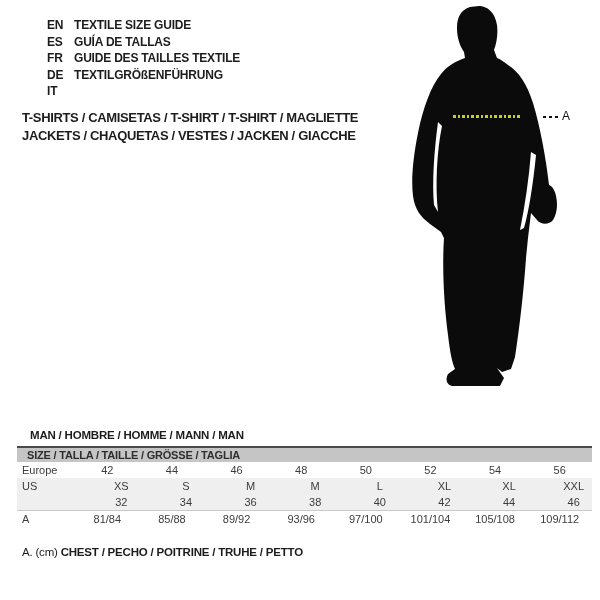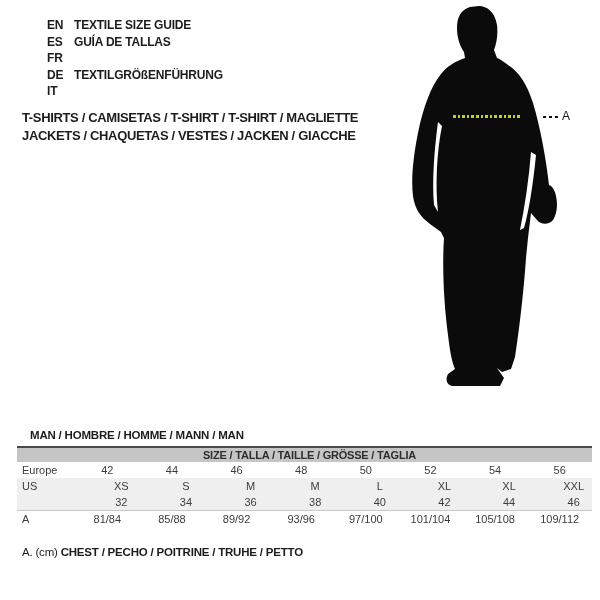--- a/index.html
+++ b/index.html
@@ -33,21 +33,21 @@
     position:absolute;left:543px;top:116px;width:17px;height:2px;
     background:repeating-linear-gradient(90deg,#111 0 3.5px,transparent 3.5px 6px);
   }
   .measure-label{position:absolute;left:562px;top:109px;font-size:12px;color:#111;}
   
   .section-title{position:absolute;left:22px;top:421px;margin:8px;font-size:11.5px;font-weight:bold;letter-spacing:-0.2px;}
   
   .size-table{position:absolute;left:17px;top:446px;width:575px;border-top:2px solid #4a4a4a;font-size:11px;color:var(--table-ink);}
   .table-header{
     background:var(--header-bg);color:#2e2e2e;font-weight:bold;
-    height:14px;line-height:14px;padding-left:10px;letter-spacing:-0.2px;text-align:center;
+    height:14px;line-height:14px;padding-left:10px;letter-spacing:-0.2px;
   }
   .trow{display:grid;grid-template-columns:58px repeat(8,1fr);height:16px;line-height:16px;}
   .trow:nth-child(2),.trow:nth-child(3){background:var(--stripe);gap:28px;}
   .trow:nth-child(4){border-top:1px solid #c9c9c9;}
   .trow .row-label{padding-left:5px;text-align:left;}
   .trow .cell{text-align:center;}
   
   .footnote{position:absolute;left:22px;top:546px;margin:0;font-size:11.5px;letter-spacing:-0.2px;}
   .footnote .fn-bold{font-weight:bold;}
 </style>
@@ -60,20 +60,21 @@
       <div class="lang-row">
         <span class="lang-code">EN</span>
         <span class="lang-label">TEXTILE SIZE GUIDE</span>
       </div>
       <div class="lang-row">
         <span class="lang-code">ES</span>
         <span class="lang-label">GUÍA DE TALLAS</span>
       </div>
       <div class="lang-row">
         <span class="lang-code">FR</span>
+        <span class="lang-label">GUIDE DES TAILLES TEXTILE</span>
       </div>
       <div class="lang-row">
         <span class="lang-code">DE</span>
         <span class="lang-label">TEXTILGRÖßENFÜHRUNG</span>
       </div>
       <div class="lang-row">
         <span class="lang-code">IT</span>
       </div>
     </section>
 

